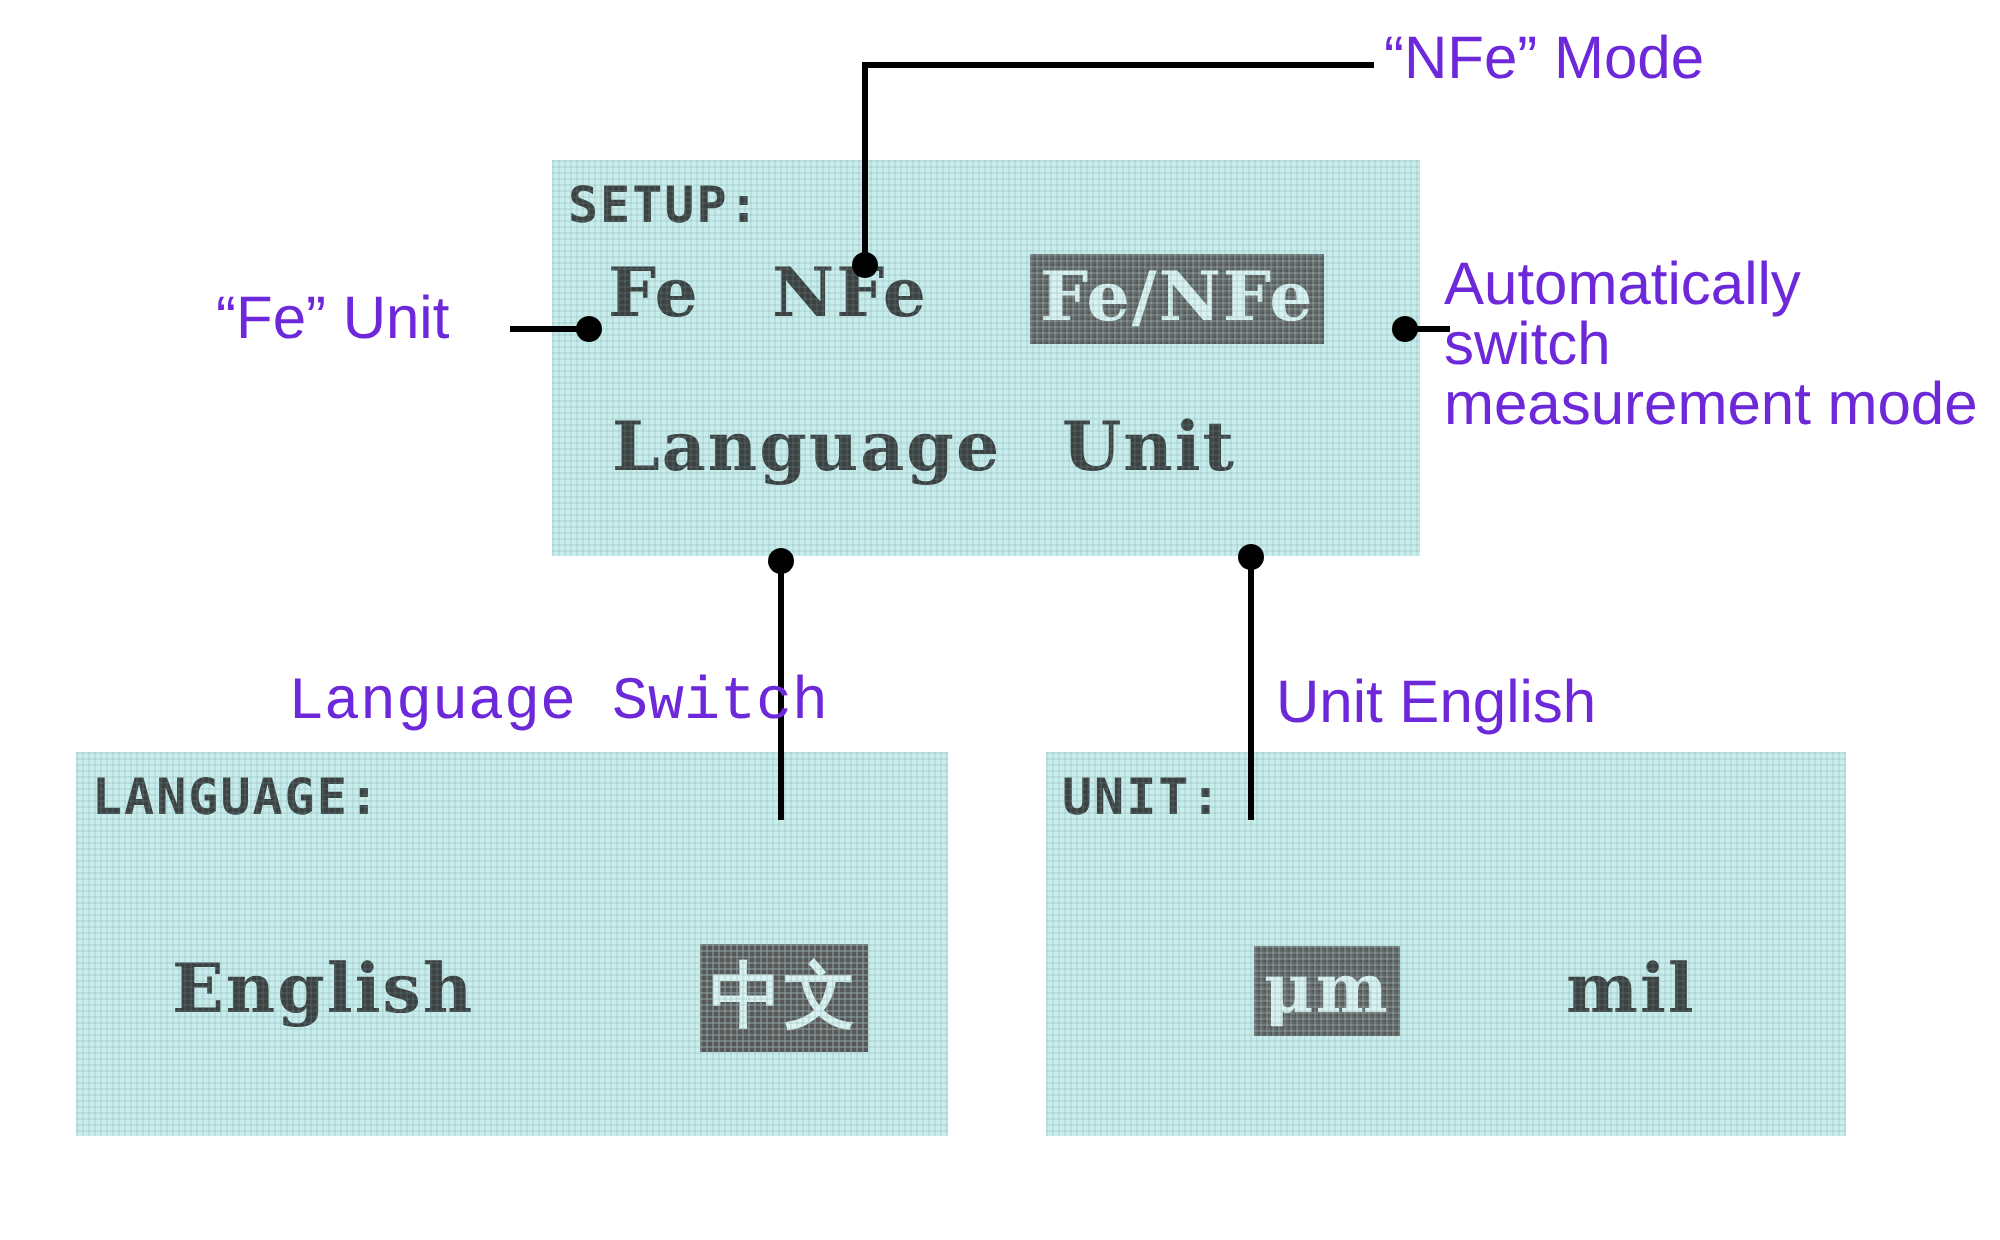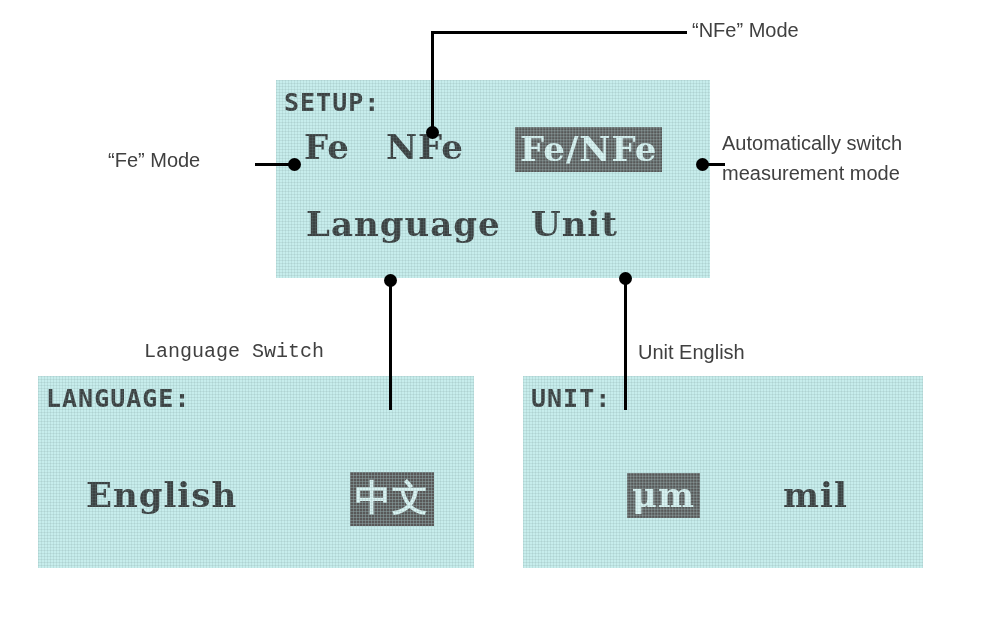--- a/index.html
+++ b/index.html
@@ -79,22 +79,22 @@
   #item-chinese{left:312px;top:96px;font-family:"DejaVu Sans",sans-serif;font-size:36px;}
 
   
   #unit-title{left:8px;top:8px;}
   #item-um{left:104px;top:97px;}
   #item-mil{left:260px;top:99px;}
 
   
   .callout{
     position:absolute;
-    color:#404040;
-    font-size:20px;
+    color:#6d28d9;
+    font-size:30px;
     line-height:30px;
     white-space:nowrap;
   }
   #label-nfe{left:692px;top:15px;}
   #label-fe{left:108px;top:145px;}
   #label-auto{left:722px;top:128px;white-space:normal;width:270px;}
   #label-language-switch{left:144px;top:337px;font-family:Liberation Mono, monospace;}
   #label-unit-switch{left:638px;top:337px;}
 
   
@@ -158,21 +158,21 @@
     <div class="lcd-item" id="item-mil"><span>mil</span></div>
   </div>
 
   <div class="dot" id="nfe-dot"></div>
   <div class="lead-v" id="nfe-v"></div>
   <div class="lead-h" id="nfe-h"></div>
   <div class="callout" id="label-nfe">“NFe” Mode</div>
 
   <div class="dot" id="fe-dot"></div>
   <div class="lead-h" id="fe-h"></div>
-  <div class="callout" id="label-fe">“Fe” Mode</div>
+  <div class="callout" id="label-fe">“Fe” Unit</div>
 
   <div class="dot" id="auto-dot"></div>
   <div class="lead-h" id="auto-h"></div>
   <div class="callout" id="label-auto">
     <div>Automatically switch</div>
     <div>measurement mode</div>
   </div>
 
   <div class="dot" id="lang-dot"></div>
   <div class="lead-v" id="lang-v"></div>

